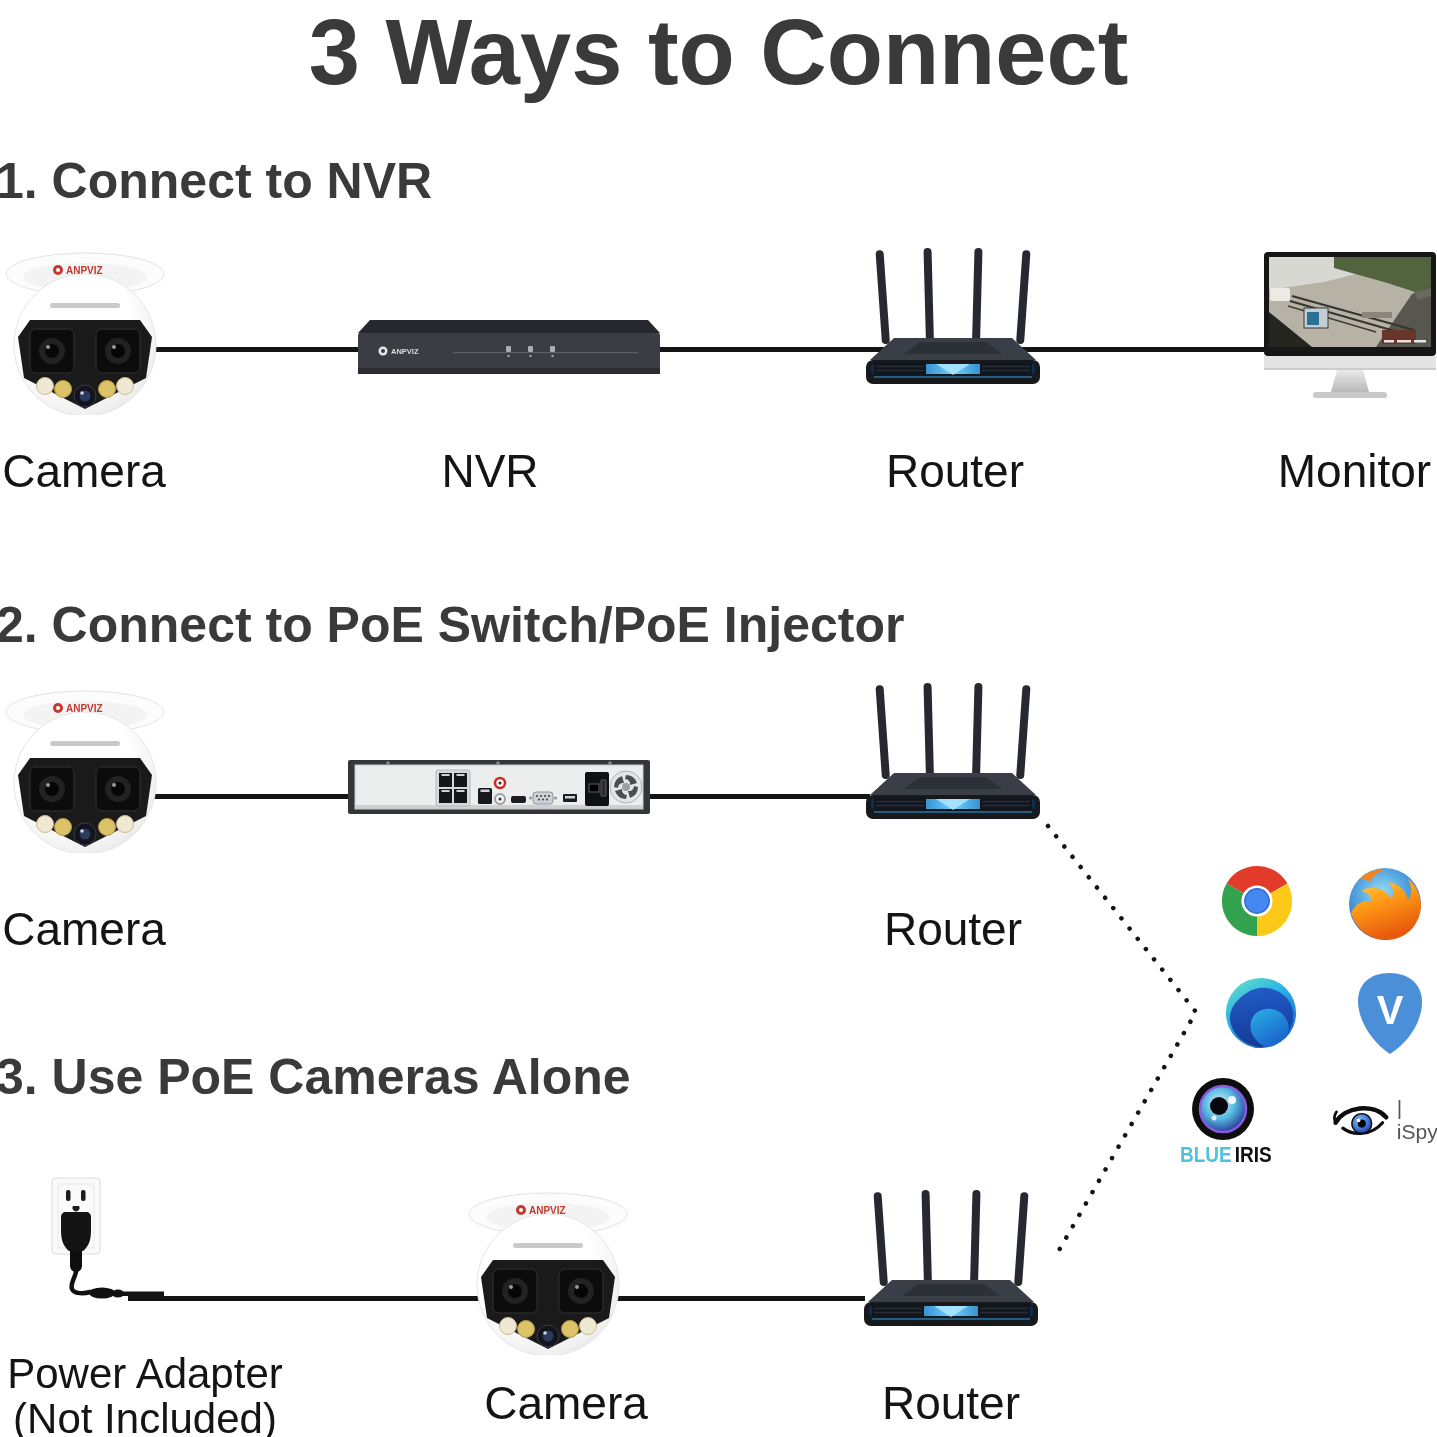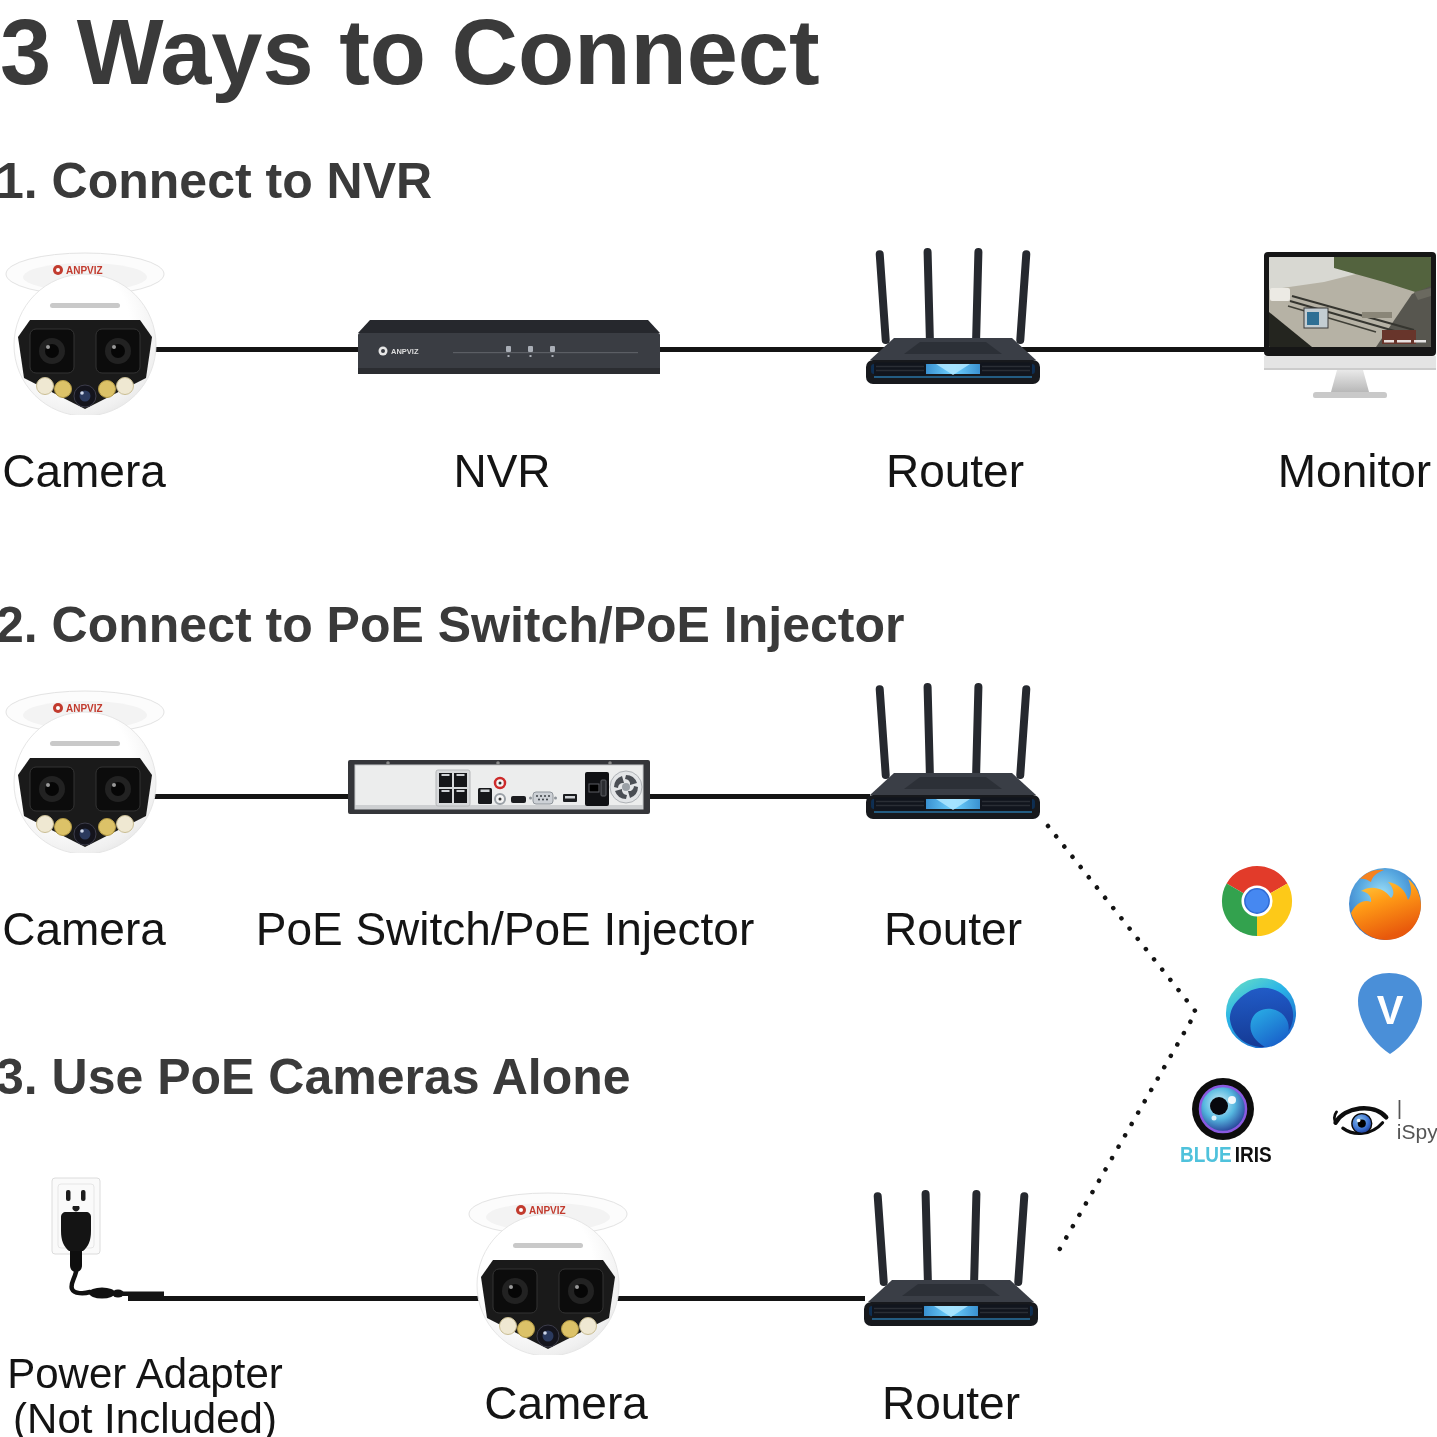--- a/index.html
+++ b/index.html
@@ -1,19 +1,19 @@
 <!DOCTYPE html>
 <html><head>
 <meta charset="utf-8">
 <style>
   html,body{margin:0;padding:0;background:#fff;}
   .canvas{position:relative;width:1437px;height:1437px;background:#fff;overflow:hidden;
           font-family:"Liberation Sans",sans-serif;}
   .abs{position:absolute;}
-  .title{left:0;top:0;width:100%;font-size:92px;font-weight:bold;
+  .title{left:0;top:0;width:100%;text-align:center;font-size:92px;font-weight:bold;
          color:#3a3a3a;letter-spacing:0px;}
   .sec-head{font-size:50px;font-weight:bold;color:#3a3a3a;white-space:nowrap;}
   .lbl{font-size:46px;color:#141414;text-align:center;white-space:nowrap;}
   .lbl-sm{font-size:42px;color:#141414;text-align:center;line-height:1.06;}
   .hline{position:absolute;height:5px;background:#141414;z-index:1;}
   svg{z-index:2;}
   svg text{font-family:"Liberation Sans",sans-serif;}
   .overlay{z-index:5;pointer-events:none;}
   .bi-text{font-weight:bold;font-size:19px;text-align:center;line-height:1;margin-top:3px;
            transform:scaleY(1.12);}
@@ -128,21 +128,21 @@
     <rect x="95" y="34" width="185" height="1.2" fill="#5b5e64"></rect>
     <g fill="#a9aeb6">
       <rect x="148" y="28" width="5" height="6" rx="1"></rect>
         <rect x="149.5" y="37" width="2" height="2"></rect>
       <rect x="170" y="28" width="5" height="6" rx="1"></rect>
         <rect x="171.5" y="37" width="2" height="2"></rect>
       <rect x="192" y="28" width="5" height="6" rx="1"></rect>
         <rect x="193.5" y="37" width="2" height="2"></rect>
     </g>
   </svg>
-  <div class="abs lbl" style="left:352px;top:444px;width:300px">NVR</div>
+  <div class="abs lbl" style="left:340px;top:444px;width:300px">NVR</div>
 
   <svg class="abs" style="left:864px;top:248px" width="178" height="140" viewBox="0 0 178 140">
     <g fill="#26292f">
       <rect x="18" y="2" width="8" height="94" rx="4" transform="rotate(-4 22 96)"></rect>
       <rect x="62" y="0" width="8" height="96" rx="4" transform="rotate(-1.5 66 96)"></rect>
       <rect x="108" y="0" width="8" height="96" rx="4" transform="rotate(1.5 112 96)"></rect>
       <rect x="152" y="2" width="8" height="94" rx="4" transform="rotate(4 156 96)"></rect>
     </g>
     <polygon points="30,90 148,90 172,112 6,112" fill="#3a3e46"></polygon>
     <polygon points="56,94 122,94 138,106 40,106" fill="#2c3037"></polygon>
@@ -278,21 +278,20 @@
       <circle cx="278" cy="29" r="16" fill="#e3e5e7" stroke="#aeb2b6"></circle>
       <g fill="#4a4e54">
         <path d="M278,29 m-12,0 a12,12 0 0 1 8,-11 l2,7 a5,5 0 0 0 -6,5 z"></path>
         <path d="M278,29 m12,0 a12,12 0 0 1 -8,11 l-2,-7 a5,5 0 0 0 6,-5 z"></path>
         <path d="M278,29 m0,-12 a12,12 0 0 1 11,8 l-7,2 a5,5 0 0 0 -5,-6 z"></path>
         <path d="M278,29 m0,12 a12,12 0 0 1 -11,-8 l7,-2 a5,5 0 0 0 5,6 z"></path>
       </g>
       <circle cx="278" cy="29" r="4" fill="#9aa0a6"></circle>
     </g>
   </svg>
-  <div class="abs lbl" style="left:255px;top:902px;width:500px">PoE Switch/PoE Injector</div>
 
   <svg class="abs" style="left:864px;top:683px" width="178" height="140" viewBox="0 0 178 140">
     <g fill="#26292f">
       <rect x="18" y="2" width="8" height="94" rx="4" transform="rotate(-4 22 96)"></rect>
       <rect x="62" y="0" width="8" height="96" rx="4" transform="rotate(-1.5 66 96)"></rect>
       <rect x="108" y="0" width="8" height="96" rx="4" transform="rotate(1.5 112 96)"></rect>
       <rect x="152" y="2" width="8" height="94" rx="4" transform="rotate(4 156 96)"></rect>
     </g>
     <polygon points="30,90 148,90 172,112 6,112" fill="#3a3e46"></polygon>
     <polygon points="56,94 122,94 138,106 40,106" fill="#2c3037"></polygon>

